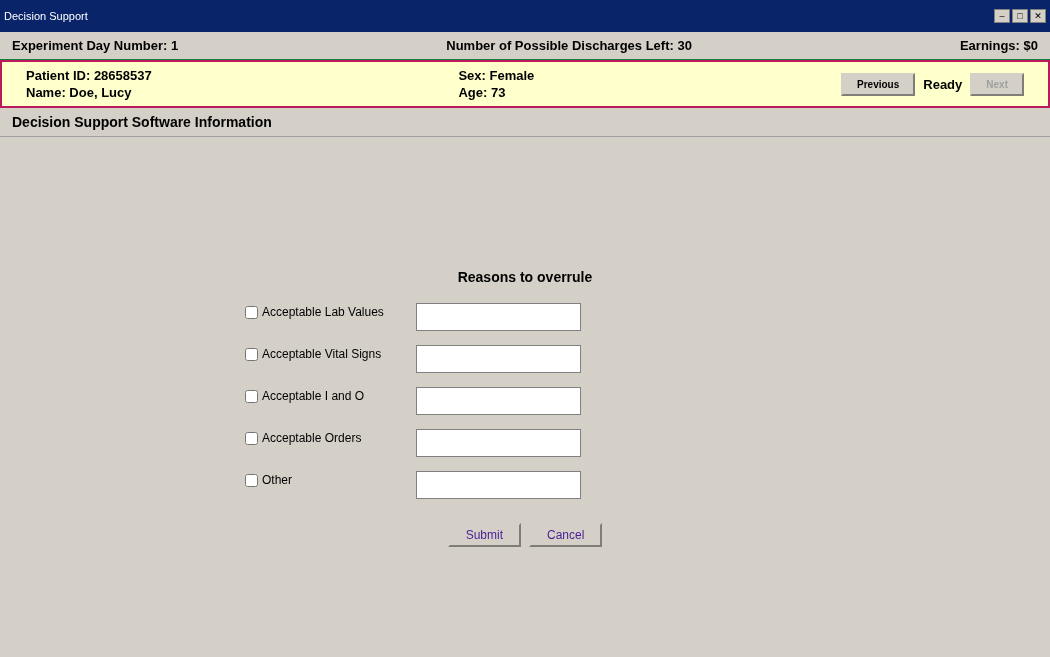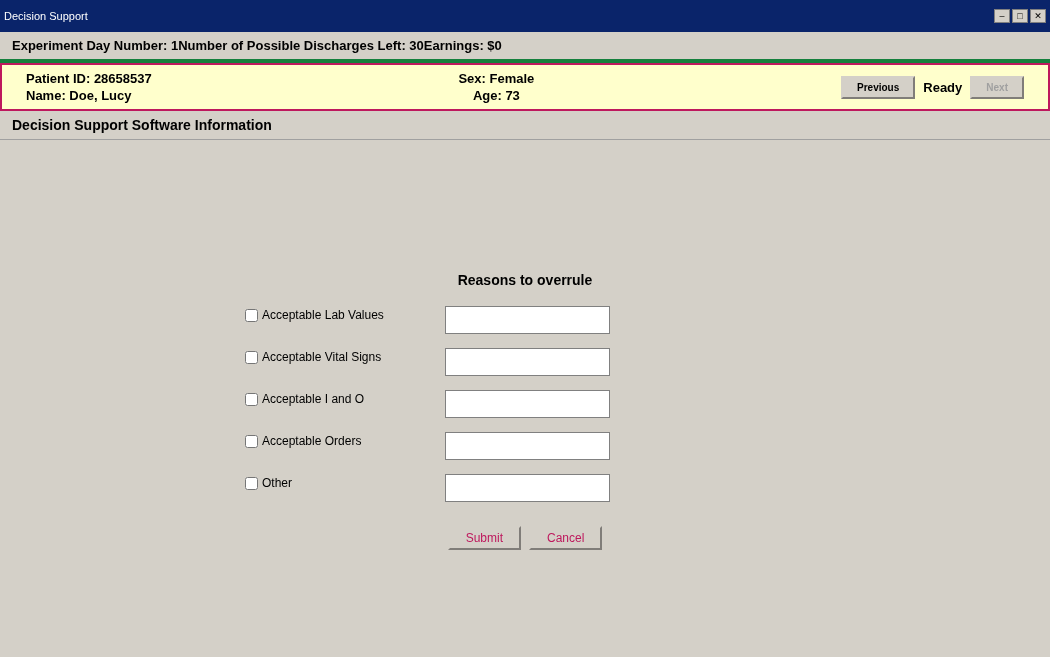--- a/index.html
+++ b/index.html
@@ -48,22 +48,22 @@
       justify-content: center;
       cursor: pointer;
       color: #000;
     }
 
     .top-bar {
       background: #d4d0c8;
       padding: 6px 12px;
       display: flex;
       align-items: center;
-      justify-content: flex-start;
-      border-bottom: 4px solid #15803d;
+      justify-content: space-between;
+      border-bottom: 1px solid #15803d;
     }
 
     .top-bar-text {
       font-weight: bold;
       font-size: 13px;
       color: #000;
     }
 
     .patient-bar {
       background: #ffffcc;
@@ -89,21 +89,20 @@
     .patient-details {
       display: flex;
       flex-direction: column;
       gap: 2px;
     }
 
     .patient-details-text {
       font-size: 13px;
       font-weight: bold;
       color: #000;
-      text-align: center;
     }
 
     .patient-controls {
       display: flex;
       align-items: center;
       gap: 8px;
     }
 
     .btn {
       padding: 4px 14px;
@@ -171,21 +170,21 @@
     }
 
     .reason-row {
       display: flex;
       align-items: flex-start;
       margin-bottom: 14px;
       width: 560px;
     }
 
     .reason-left {
-      width: 200px;
+      width: 171px;
       display: flex;
       align-items: center;
       gap: 4px;
       padding-top: 2px;
     }
 
     .reason-checkbox {
       width: 13px;
       height: 13px;
       cursor: pointer;
@@ -215,21 +214,21 @@
       margin-top: 10px;
       justify-content: center;
     }
 
     .btn-submit, .btn-cancel {
       padding: 3px 16px;
       border: 2px outset #d4d0c8;
       background: #d4d0c8;
       font-size: 12px;
       cursor: pointer;
-      color: #be185d;
+      color: #4c1d95;
     }
   </style>
 </head>
 <body>
 
 <div class="title-bar">
   <span class="title-bar-title">Decision Support</span>
   <div class="title-bar-controls">
     <div class="title-bar-btn">–</div>
     <div class="title-bar-btn">□</div>

